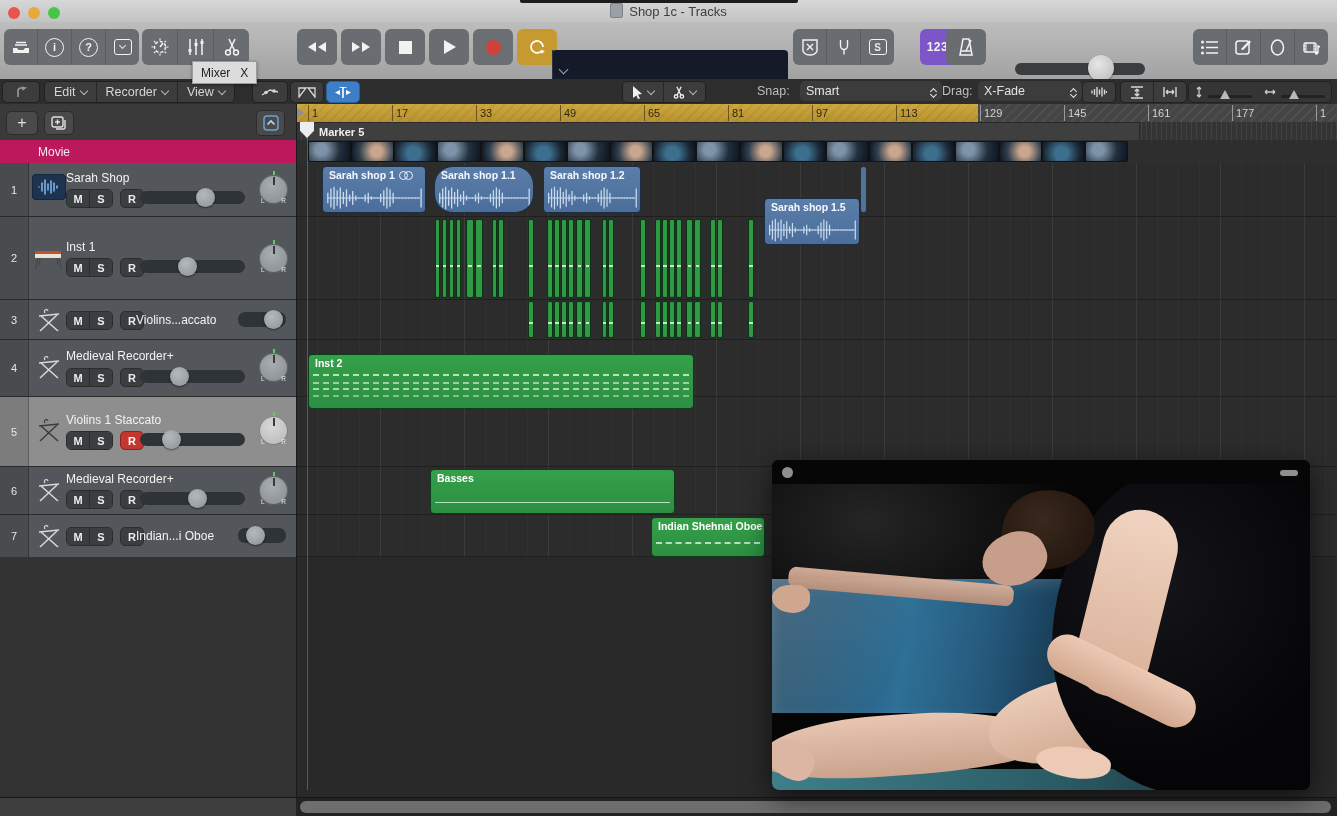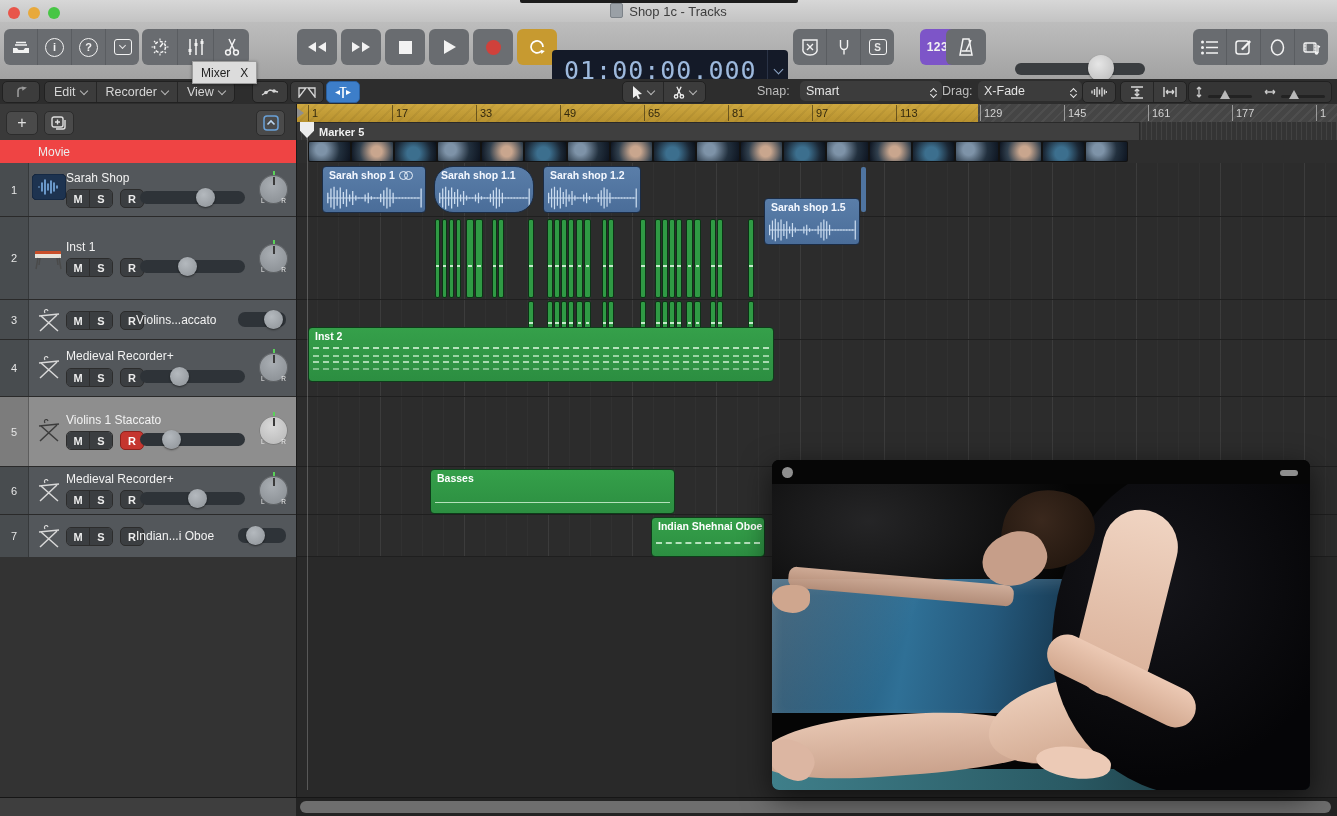--- a/index.html
+++ b/index.html
@@ -51,21 +51,21 @@
   .csel{position:absolute;top:2px;height:20px;background:#3c3c3c;border:1px solid #2121 21;border-radius:5px;display:flex;align-items:center;color:#e4e4e4;font-size:12.5px;padding:0 6px;}
   .updown{margin-left:auto;display:flex;flex-direction:column;gap:1px;padding-left:8px;}
   .updown .chev{width:4px;height:4px;border-width:1.4px;}
   .blue-on{background:#3d7ec9;border-color:#2a5f9e;}
   .mini-slider{position:relative;width:44px;height:3px;background:#222;border-radius:2px;margin-top:9px;}
   .tri-thumb{position:absolute;top:-5px;width:0;height:0;border-left:5px solid transparent;border-right:5px solid transparent;border-bottom:9px solid #b9b9b9;}
 
   
   .panel-row2{left:0;top:104px;width:296px;height:36px;background:#3a3a3a;border-bottom:1px solid #222;}
   .pbtn{position:absolute;background:#4a4a4a;border:1px solid #2c2c2c;border-radius:5px;color:#e0e0e0;display:flex;align-items:center;justify-content:center;}
-  .movie-row{left:0;top:140px;width:296px;height:23px;background:#ef4444;border-bottom:1px solid #222;display:flex;align-items:center;font-size:12px;color:#ececec;}
+  .movie-row{left:0;top:140px;width:296px;height:23px;background:#be185d;border-bottom:1px solid #222;display:flex;align-items:center;font-size:12px;color:#ececec;}
   .panel-bottom{left:0;top:557px;width:296px;height:240px;background:#333;}
   .vdivider{left:296px;top:104px;width:1px;height:693px;background:#1b1b1b;z-index:25;}
 
   .trk{position:absolute;left:0;width:296px;background:#53575b;border-bottom:1px solid #2a2a2a;}
   .trk.sel{background:#8e8e8e;}
   .tnum{position:absolute;left:0;top:0;bottom:0;width:28px;background:rgba(0,0,0,.12);border-right:1px solid rgba(0,0,0,.25);display:flex;align-items:center;justify-content:center;font-size:11px;color:#e6e6e6;}
   .ticon{position:absolute;left:30px;width:38px;display:flex;align-items:center;justify-content:center;}
   .tname{position:absolute;font-size:12px;color:#f2f2f2;white-space:nowrap;}
   .msr{position:absolute;display:flex;align-items:center;}
   .ms-pair{display:flex;border:1px solid #2c2c2c;border-radius:5px;overflow:hidden;}
@@ -252,21 +252,20 @@
     <div class="tbtn cycle-btn" style="left:517px;width:40px;">
       <svg width="18" height="16" viewBox="0 0 18 16">
           <g stroke="#fff" stroke-width="1.7" fill="none">
             <path d="M15 8 a6 6 0 1 0 -2 4.4"></path>
           </g>
           <path d="M13.5 15 L16.8 12 L12.6 10.8 Z" fill="#fff"></path>
         </svg>
     </div>
 
     <div class="abs lcd">
-      <div class="lcd-time">01:00:00.000</div>
       <div class="lcd-chev">
           <span class="chev"></span>
         </div>
     </div>
 
     <div class="tgroup" style="left:793px;">
       <div class="seg">
         <svg width="16" height="17" viewBox="0 0 16 17">
             <path d="M1 1 h14 v9 a7 5 0 0 1 -7 6 a7 5 0 0 1 -7 -6 Z" fill="none" stroke="#f2f2f2" stroke-width="1.4"></path>
             <path d="M5 5 l6 6 M11 5 l-6 6" stroke="#f2f2f2" stroke-width="1.4"></path>
@@ -559,21 +558,21 @@
       </svg>
   </div>
   <div class="region audio" style="left:764px;top:166px;width:96px;height:47px;margin-top:32px;">
     <div class="rlabel"><span>Sarah shop 1.5</span></div>
     <svg class="wf-svg wf" viewBox="0 0 104 30" preserveAspectRatio="none">
         <path d="M3 9 L3 21 M6.3 4 L6.3 26 M9.6 2 L9.6 28 M12.899999999999999 6 L12.899999999999999 24 M16.2 3 L16.2 27 M19.5 8 L19.5 22 M22.799999999999997 5 L22.799999999999997 25 M26.099999999999998 11 L26.099999999999998 19 M29.4 7 L29.4 23 M32.7 12 L32.7 18 M36 14 L36 16 M39.3 14 L39.3 16 M42.599999999999994 11 L42.599999999999994 19 M45.9 9 L45.9 21 M49.199999999999996 13 L49.199999999999996 17 M52.5 14 L52.5 16 M55.8 14 L55.8 16 M59.099999999999994 10 L59.099999999999994 20 M62.4 6 L62.4 24 M65.69999999999999 3 L65.69999999999999 27 M69 5 L69 25 M72.3 9 L72.3 21 M75.6 14 L75.6 16 M78.89999999999999 14 L78.89999999999999 16 M82.19999999999999 14 L82.19999999999999 16 M85.5 14 L85.5 16 M88.8 14 L88.8 16 M92.1 14 L92.1 16 M95.39999999999999 14 L95.39999999999999 16 M98.69999999999999 14 L98.69999999999999 16 M102 4 L102 26 M3 15 L101 15 " stroke="#d8e8f8" stroke-width="1.4" fill="none" opacity="0.9"></path>
       </svg>
   </div>
   <div class="sliver" style="left:861px;top:167px;width:5px;height:45px;"></div>
 
-  <div class="region midi" style="left:308px;top:327px;width:466px;height:55px;">
+  <div class="region midi" style="left:308px;top:354px;width:386px;height:55px;">
     <div class="rlabel">Inst 2</div>
     <div class="dash" style="top:36%;"></div>
       <div class="dash" style="top:50%;opacity:.8;"></div>
     <div class="dash" style="top:63%;opacity:.9;"></div>
       <div class="dash" style="top:76%;opacity:.6;"></div>
   </div>
   <div class="region midi" style="left:430px;top:469px;width:245px;height:45px;">
     <div class="rlabel">Basses</div>
     <div class="dash" style="top:74%;border-top-style:solid;border-top-width:1.5px;"></div>
   </div>

